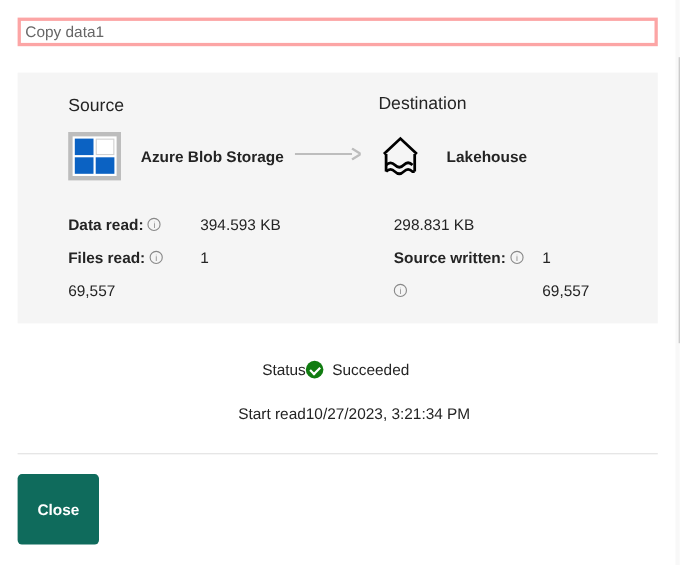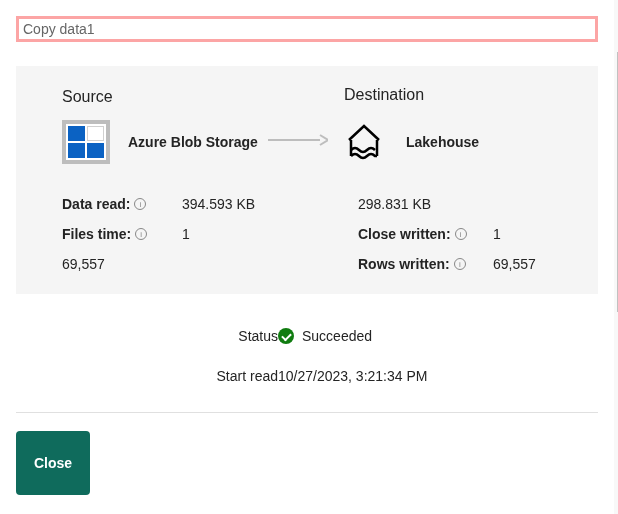--- a/index.html
+++ b/index.html
@@ -96,43 +96,42 @@
         <div class="stats-col stats-left">
           <div class="stat-row">
             <div class="stat-label">
                 <span>Data read:</span>
                 <span class="info-icon"></span>
               </div>
             <div class="stat-value">394.593 KB</div>
           </div>
           <div class="stat-row">
             <div class="stat-label">
-                <span>Files time:</span>
+                <span>Files read:</span>
                 <span class="info-icon"></span>
               </div>
             <div class="stat-value">1</div>
           </div>
           <div class="stat-row">
             <div class="stat-value">69,557</div>
           </div>
         </div>
         <div class="stats-col">
           <div class="stat-row">
             <div class="stat-value">298.831 KB</div>
           </div>
           <div class="stat-row">
             <div class="stat-label" style="width:135px">
-                <span>Close written:</span>
+                <span>Source written:</span>
                 <span class="info-icon"></span>
               </div>
             <div class="stat-value">1</div>
           </div>
           <div class="stat-row">
             <div class="stat-label" style="width:135px">
-                <span>Rows written:</span>
                 <span class="info-icon"></span>
               </div>
             <div class="stat-value">69,557</div>
           </div>
         </div>
       </div>
     </div>
 
     <div class="meta">
       <div class="meta-row">

